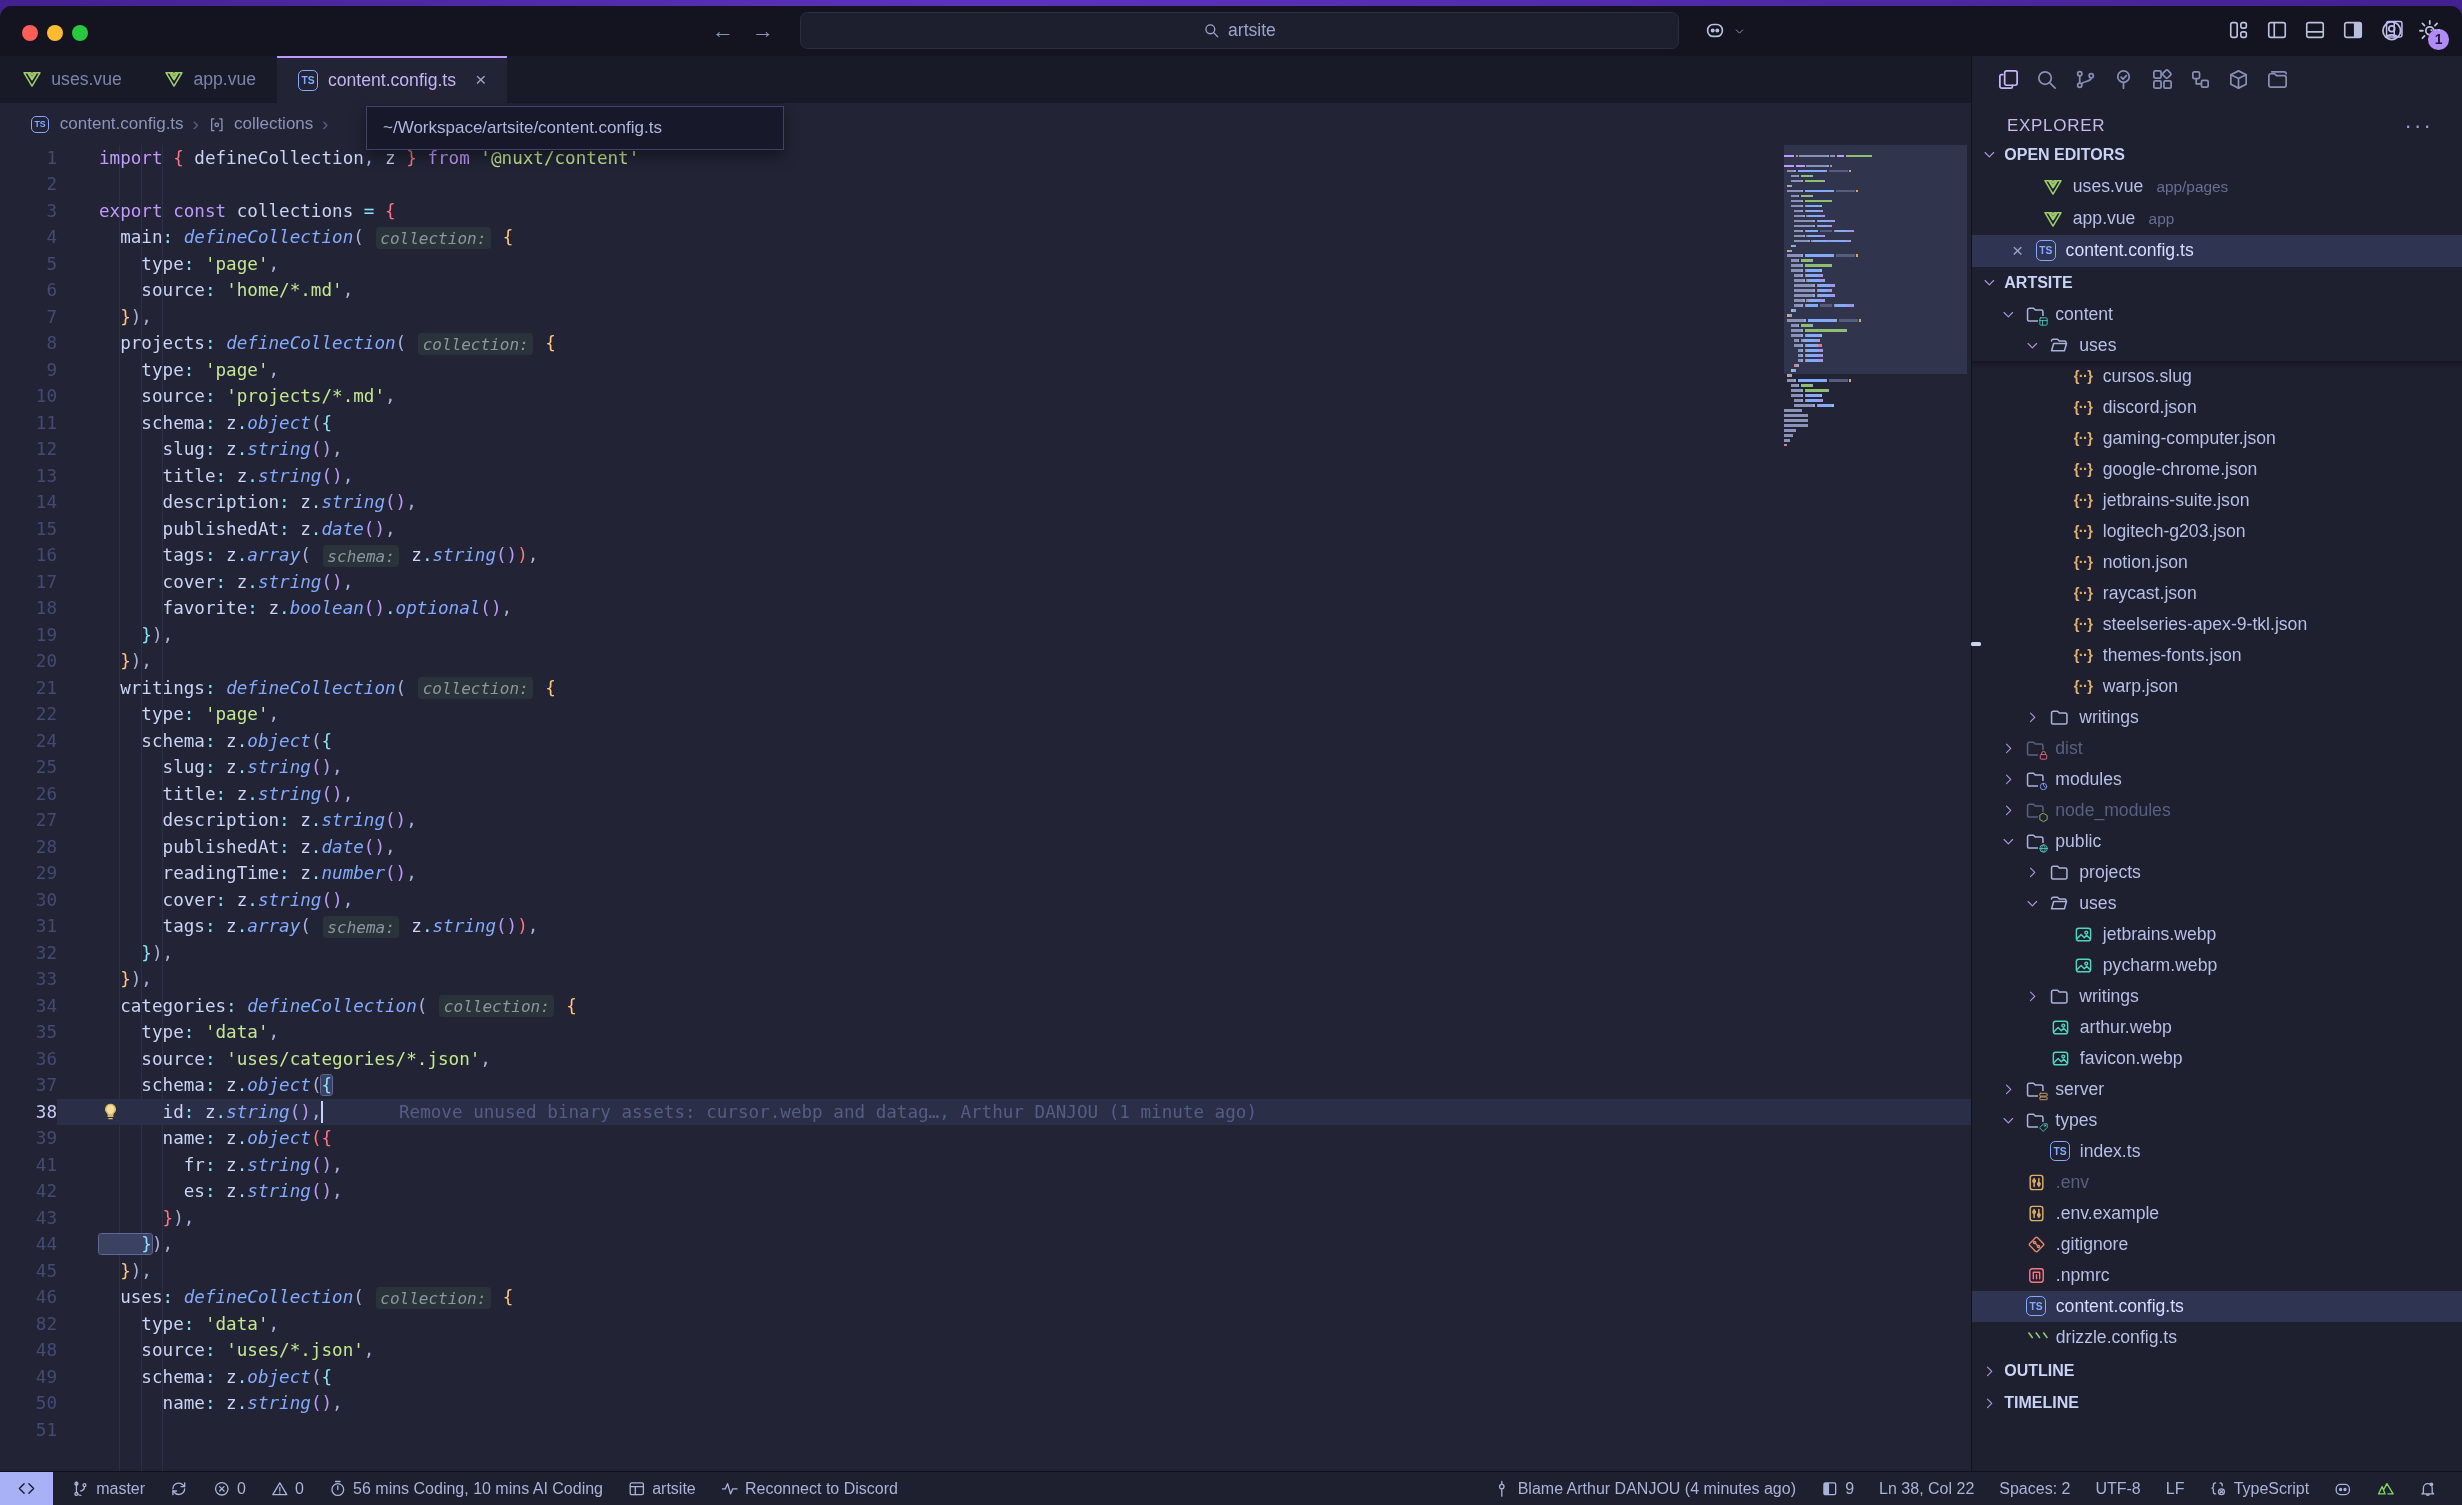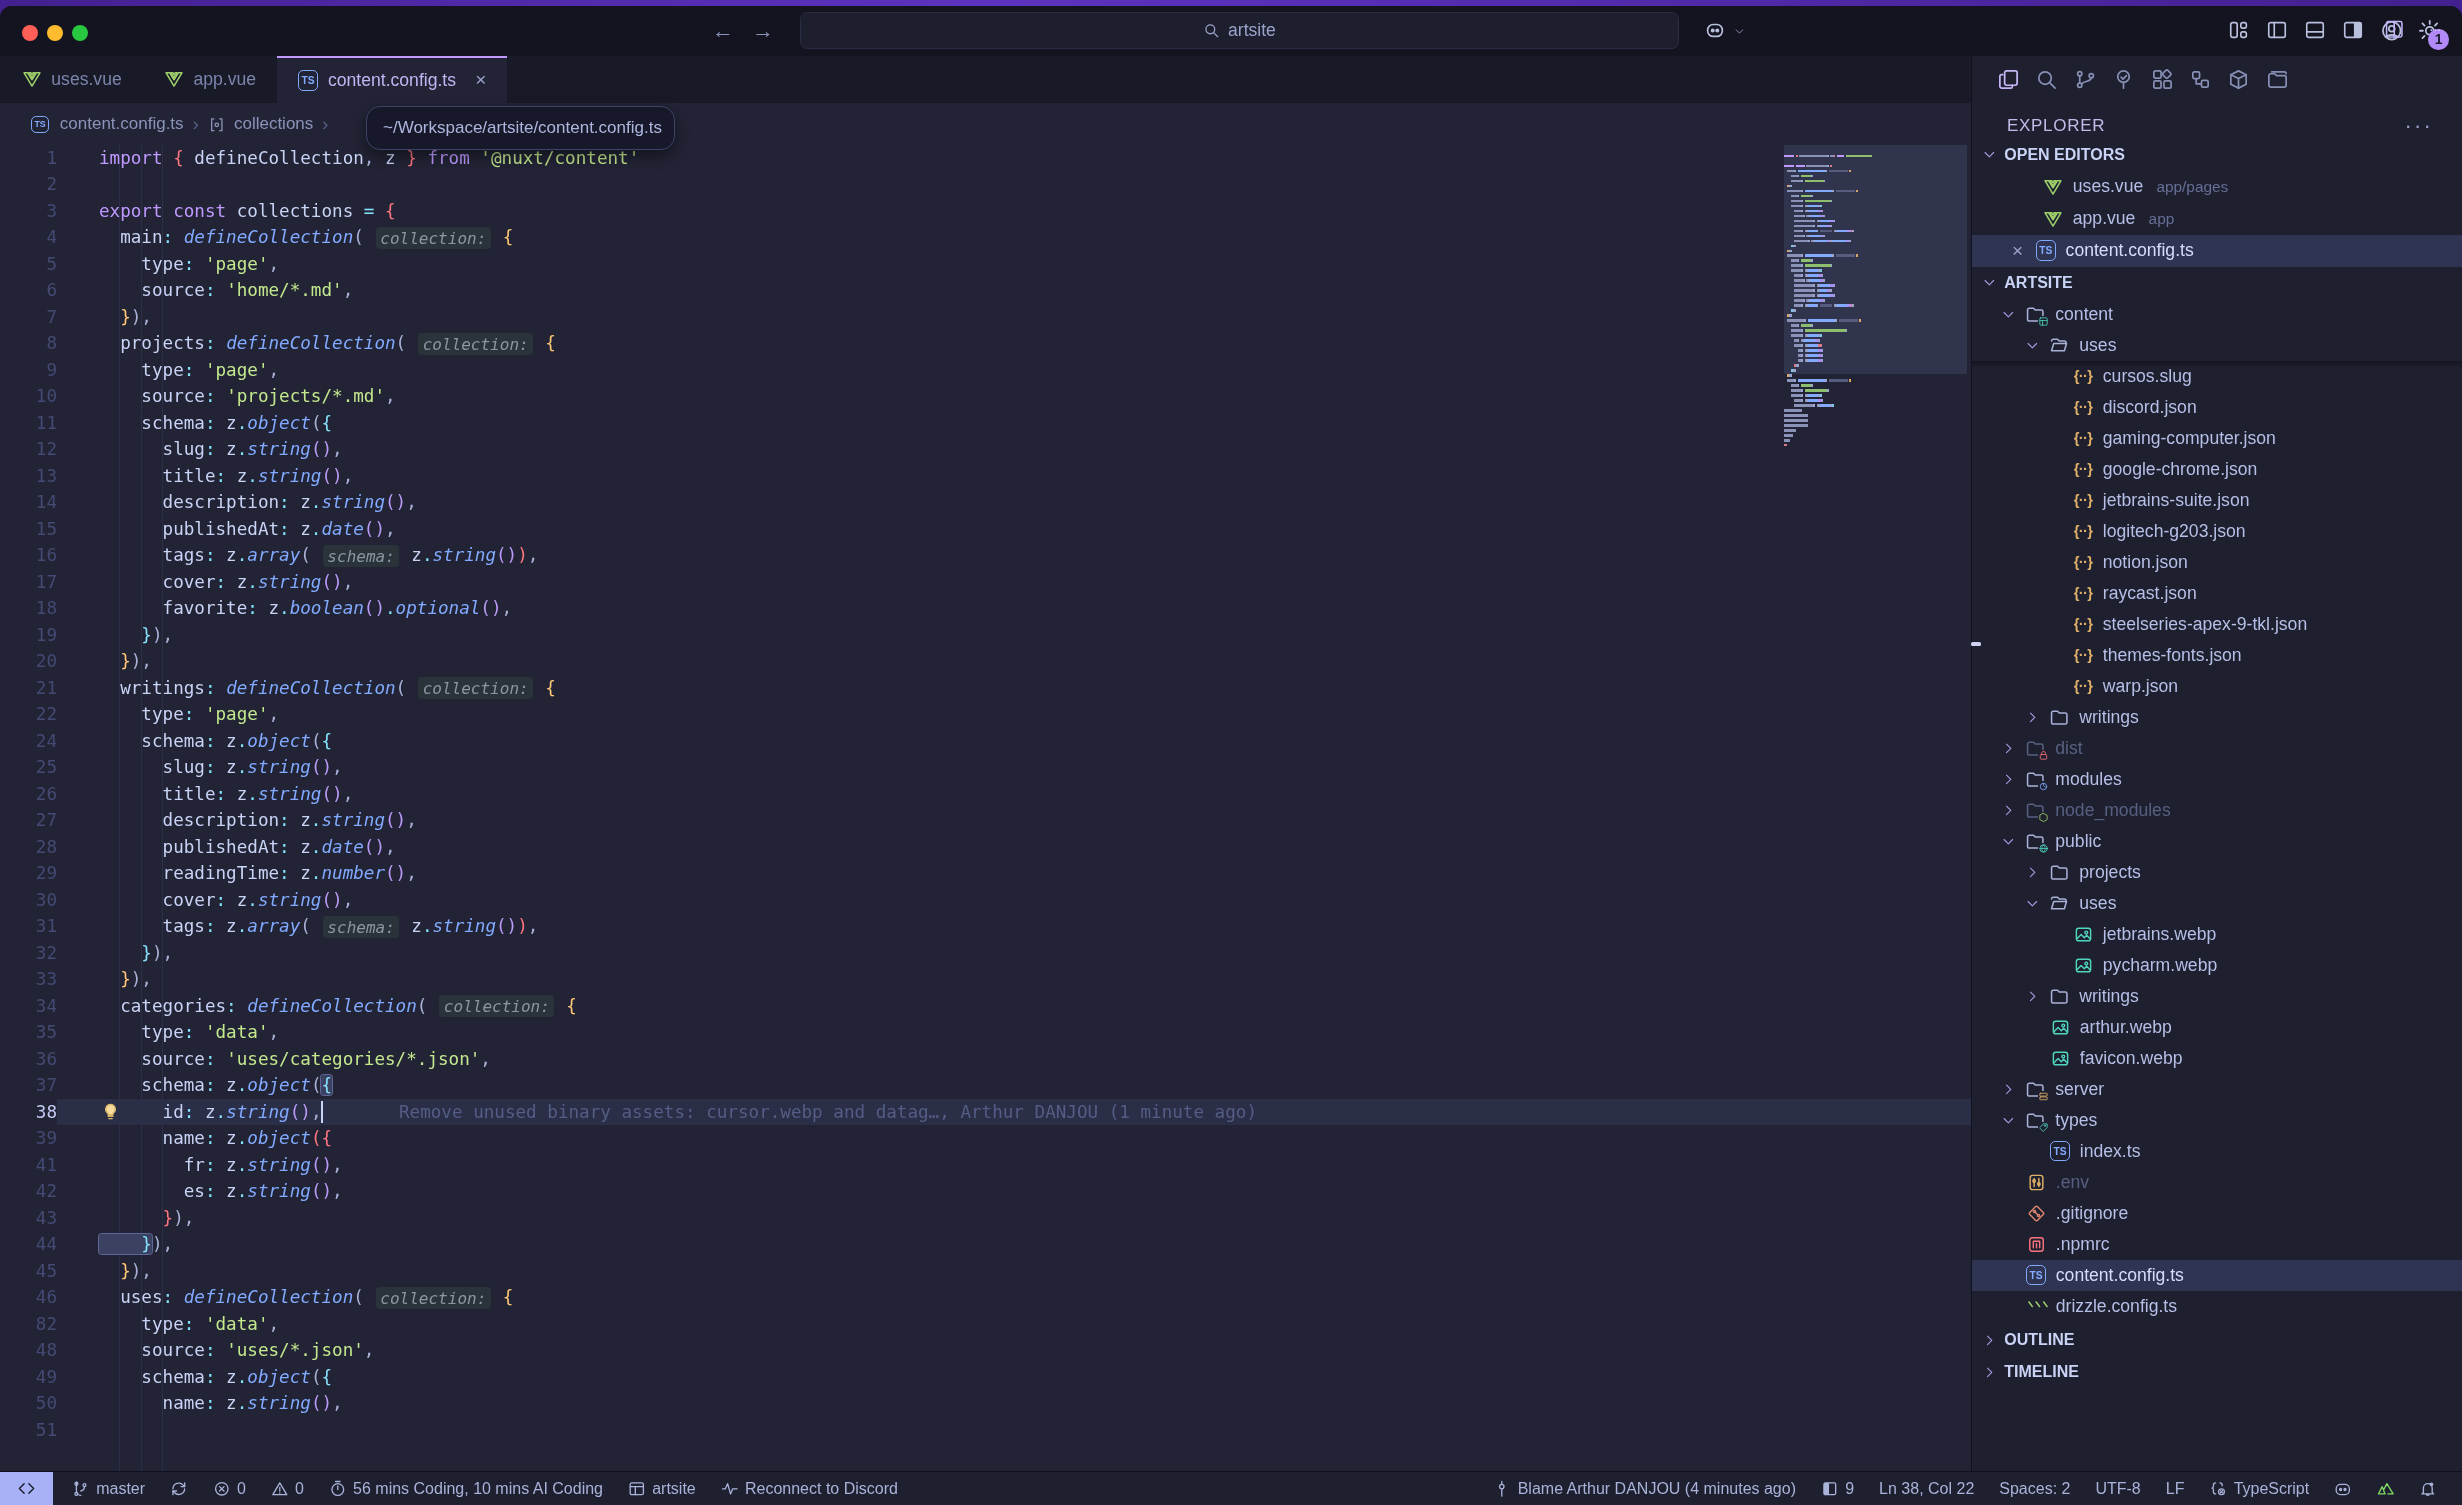--- a/index.html
+++ b/index.html
@@ -19,21 +19,21 @@
   
   #tabbar { position:absolute; top:50px; left:0; width:1971px; height:47px; background:#191a28; display:flex; }
   .tab { display:flex; align-items:center; gap:8.8px; padding:0 20.5px; font-size:17.6px; color:#7b84ab; position:relative; }
   .tab.active { background:#222436; color:#c0b4f2; border-top:2.2px solid #c099ff; }
   .tab .close { margin-left:10.3px; color:#9aa3c9; font-size:19px; }
   #tab-actions { position:absolute; right:20.5px; top:0; height:47px; display:flex; align-items:center; gap:25px; color:#c4b5fd; }
 
   
   #breadcrumb { position:absolute; top:97px; left:0; width:1971px; height:43px; background:#222436; display:flex; align-items:center; padding-left:29px; gap:8.8px; font-size:17px; color:#8b93b8; }
   .crumb-sep { color:#565f89; font-size:19px; }
-  #tooltip { position:absolute; top:100px; left:366px; width:309px; height:44px; background:#17182a; border:1.5px solid #3d4468; border-radius:14px; display:flex; align-items:center; padding-left:16px; font-size:17px; color:#aeb6dd; z-index:30; box-shadow:0 5.9px 14.7px rgba(0,0,0,.45); }
+  #tooltip { position:absolute; top:100px; left:366px; width:418px; height:44px; background:#17182a; border:1.5px solid #3d4468; border-radius:0; display:flex; align-items:center; padding-left:16px; font-size:17px; color:#aeb6dd; z-index:30; box-shadow:0 5.9px 14.7px rgba(0,0,0,.45); }
 
   
   #editor { position:absolute; top:139px; left:0; width:1971px; bottom:34px; background:#222436; overflow:hidden; }
   .line { display:flex; height:26.5px; line-height:26.5px; font-family:"DejaVu Sans Mono",monospace; font-size:17.6px; white-space:pre; position:relative; }
   .num { width:57px; text-align:right; color:#444a73; flex:none; }
   .codewrap { flex:1; padding-left:42px; position:relative; }
   .line.current .codewrap { background:#2a2e46; }
   .line.current .num { color:#c3cbf5; }
   .tok { color:#c8d3f5; }
   .tok.k { color:#c099ff; } .tok.s { color:#c3e88d; } .tok.fn { color:#82aaff; font-style:italic; }
@@ -763,20 +763,32 @@
               <path d="M9 7v10M15 7v10"></path>
               <circle cx="9" cy="10" r="1.6"></circle>
               <circle cx="15" cy="14" r="1.6"></circle>
             </svg>
           </span>
     <span>.env</span>
   </div>
         <div class="row  " style="padding-left:53px;height:31px">
 
     <span class="fic">
+            <svg class="i" width="19" height="19" viewBox="0 0 24 24" style="color:#e0af68">
+              <rect x="4" y="3" width="16" height="18" rx="3"></rect>
+              <path d="M9 7v10M15 7v10"></path>
+              <circle cx="9" cy="10" r="1.6"></circle>
+              <circle cx="15" cy="14" r="1.6"></circle>
+            </svg>
+          </span>
+    <span>.env.example</span>
+  </div>
+        <div class="row  " style="padding-left:53px;height:31px">
+
+    <span class="fic">
             <svg class="i" width="19" height="19" viewBox="0 0 24 24" style="color:#e0876d">
               <rect x="5" y="5" width="14" height="14" rx="2" transform="rotate(45 12 12)"></rect>
               <circle cx="9.5" cy="9.5" r="1.4"></circle>
               <circle cx="14.5" cy="14.5" r="1.4"></circle>
               <path d="M10.5 10.5l3 3"></path>
             </svg>
           </span>
     <span>.gitignore</span>
   </div>
         <div class="row  " style="padding-left:53px;height:31px">

